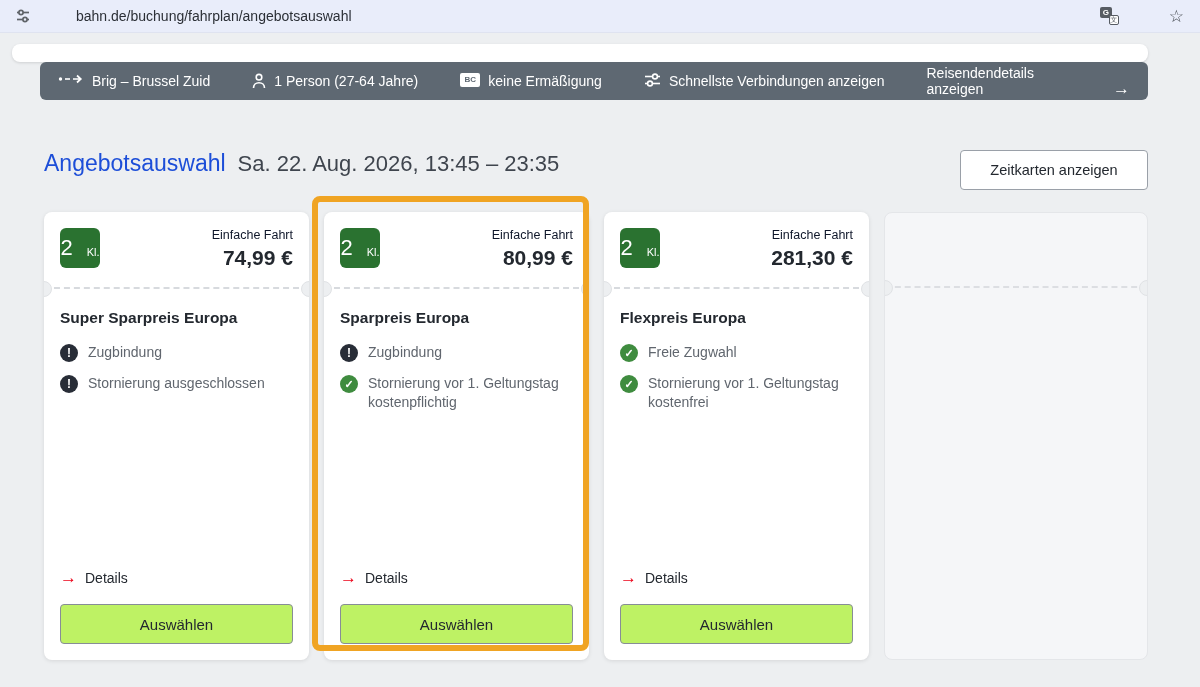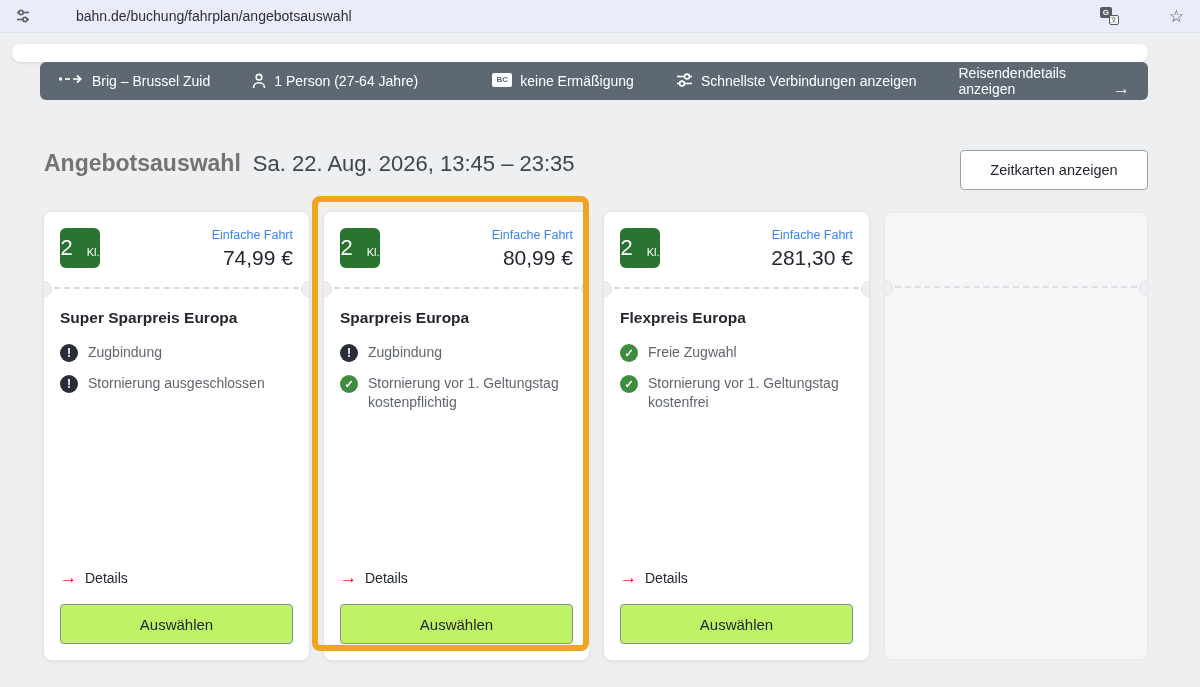--- a/index.html
+++ b/index.html
@@ -37,25 +37,25 @@
   
   .trip-bar {
     position:absolute; left:40px; top:62px; width:1108px; height:38px;
     background:#5e6872; border-radius:6px; display:flex; align-items:center;
     padding:0 18px; color:#fff; font-size:14px; column-gap:42px;
   }
   .trip-item { display:flex; align-items:flex-start; gap:8px; white-space:nowrap; }
   .trip-link { margin-left:auto; display:flex; align-items:flex-end; gap:24px; cursor:pointer; }
   .trip-arrow { font-size:17px; line-height:1; }
   .bc-rect { width:20px; height:14px; background:#fff; border-radius:2px;
-             color:#5e6872; font-size:8px; font-weight:bold; line-height:14px; text-align:center;margin-left:32px; }
+             color:#5e6872; font-size:8px; font-weight:bold; line-height:14px; text-align:center; }
 
   
   .title-row { position:absolute; left:44px; top:150px; display:flex; align-items:baseline; gap:12px; }
-  .page-title { font-size:23px; font-weight:bold; color:#737373; }
+  .page-title { font-size:23px; font-weight:normal; color:#1d4ed8; }
   .page-datetime { font-size:22px; color:#3f454e; }
   .season-btn {
     position:absolute; left:960px; top:150px; width:188px; height:40px;
     background:#fff; border:1px solid #9aa0a8; border-radius:4px;
     font-size:14.5px; color:#23282f; display:flex; align-items:center; justify-content:center;
     cursor:pointer;
   }
 
   
   .cards { position:absolute; left:44px; top:212px; display:flex; gap:15px; }
@@ -63,22 +63,22 @@
     width:265px; height:448px; background:#fff; border-radius:8px;
     box-shadow:0 1px 4px rgba(0,0,0,.10); display:flex; flex-direction:column;
     position:relative; overflow:hidden;
   }
   .card-header { height:75px; padding:16px 16px 0; display:flex; justify-content:space-between; }
   .badge { width:40px; height:40px; background:#2a7230; border-radius:6px; color:#fff;
            display:flex; align-items:center; justify-content:center; }
   .badge-big { font-size:22px; line-height:1; }
   .badge-small { font-size:11px; margin-left:14px; align-self:center; padding-top:8px; }
   .fare-col { text-align:right; }
-  .trip-type { font-size:12.5px; color:#3b82f6; margin-bottom:4px; }
-  .price { font-size:21px; font-weight:normal; color:#23282f; }
+  .trip-type { font-size:12.5px; color:#0f172a; margin-bottom:4px; }
+  .price { font-size:21px; font-weight:bold; color:#23282f; }
 
   .separator { position:relative; border-top:2px dashed #d7dade; width:100%; }
   .separator::before, .separator::after {
     content:''; position:absolute; width:14px; height:14px; border-radius:50%;
     background:#edeff1; border:1px solid #e0e2e5; top:-8px;
   }
   .separator::before { left:-8px; }
   .separator::after { right:-8px; }
 
   .card-body { padding:20px 16px 0; flex:1; }

